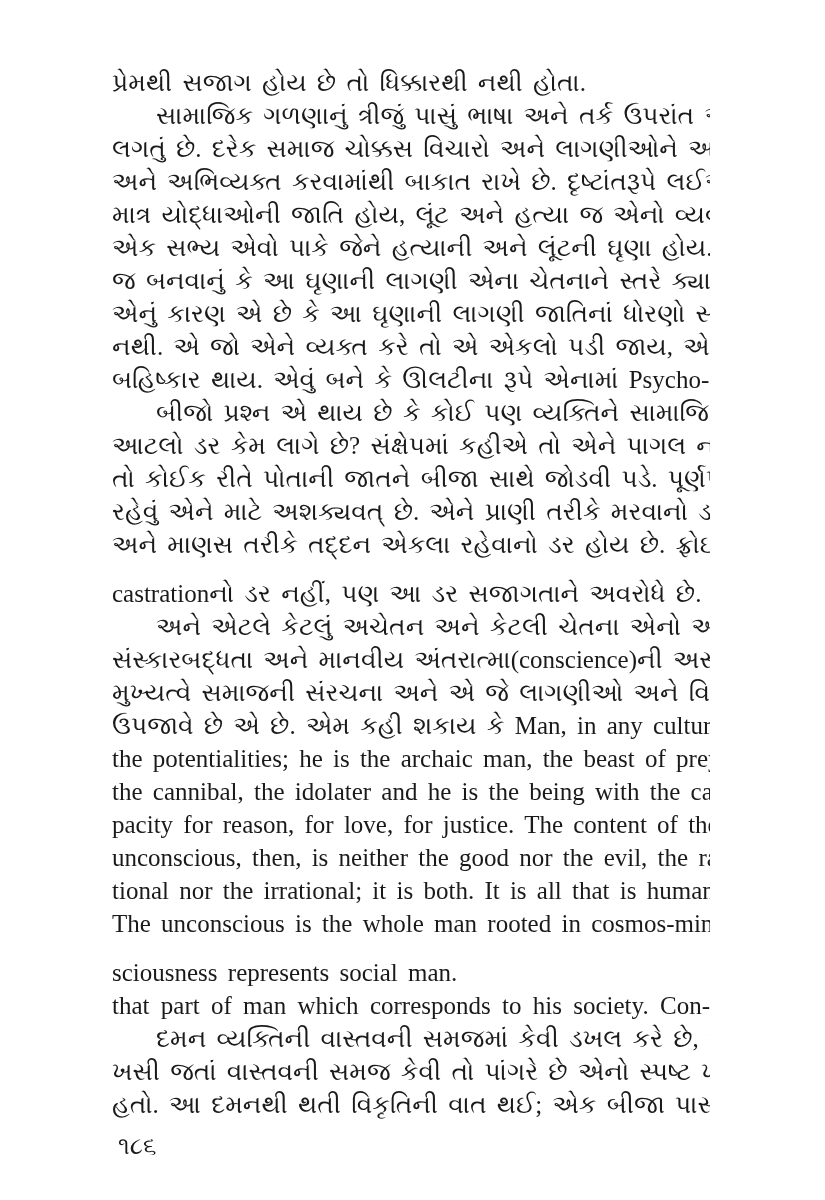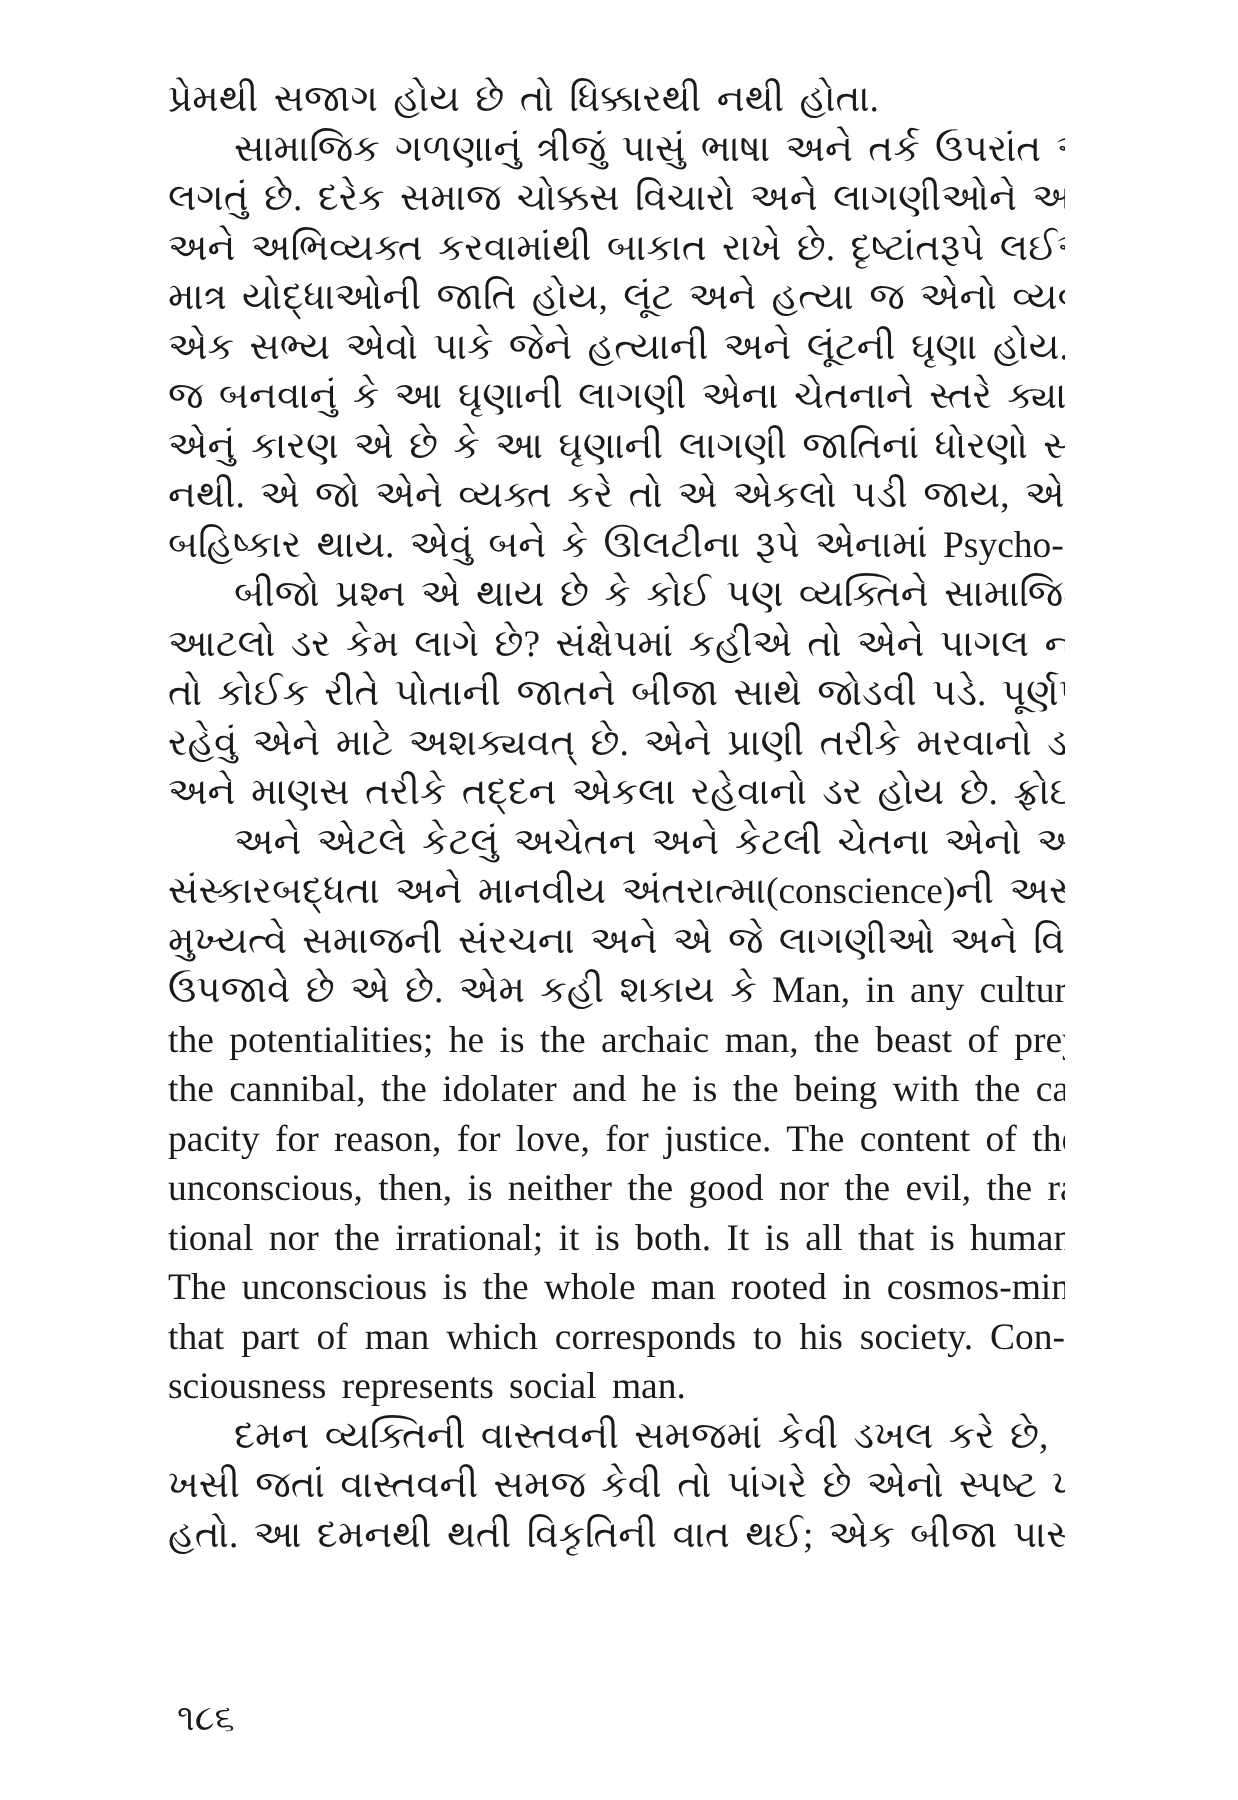--- a/index.html
+++ b/index.html
@@ -33,20 +33,21 @@
     word-spacing: 4px;
     text-align: justify;
     text-align-last: justify;
     overflow: hidden;
     white-space: nowrap;
   }
   
   .para-end {
     text-align: right;
     text-align-last: left;
+    margin-top: 16px;
   }
   
   .indent {
     padding-left: 44px;
   }
   .page-number {
     position: absolute;
     left: 118px;
     top: 1130px;
     font-size: 24px;
@@ -75,35 +76,36 @@
       <div class="line">નથી. એ જો એને વ્યક્ત કરે તો એ એકલો પડી જાય, એનો સામાજિક</div>
       <div class="line">બહિષ્કાર થાય. એવું બને કે ઊલટીના રૂપે એનામાં Psycho-somatic ચિહ્ન</div>
     </div>
 
     <div class="paragraph">
       <div class="line indent">બીજો પ્રશ્ન એ થાય છે કે કોઈ પણ વ્યક્તિને સામાજિક બહિષ્કારનો</div>
       <div class="line">આટલો ડર કેમ લાગે છે? સંક્ષેપમાં કહીએ તો એને પાગલ ન બનવું હોય</div>
       <div class="line">તો કોઈક રીતે પોતાની જાતને બીજા સાથે જોડવી પડે. પૂર્ણપણે અસંગ</div>
       <div class="line">રહેવું એને માટે અશક્યવત્ છે. એને પ્રાણી તરીકે મરવાનો ડર લાગે છે,</div>
       <div class="line">અને માણસ તરીકે તદ્દન એકલા રહેવાનો ડર હોય છે. ફ્રોઇડ માને છે એમ</div>
+      <div class="line para-end">castrationનો ડર નહીં, પણ આ ડર સજાગતાને અવરોધે છે.</div>
     </div>
 
     <div class="paragraph">
       <div class="line indent">અને એટલે કેટલું અચેતન અને કેટલી ચેતના એનો આધાર કૌટુંબિક</div>
       <div class="line">સંસ્કારબદ્ધતા અને માનવીય અંતરાત્મા(conscience)ની અસર ઉપરાંત</div>
       <div class="line">મુખ્યત્વે સમાજની સંરચના અને એ જે લાગણીઓ અને વિચારોની ભાતો</div>
       <div class="line">ઉપજાવે છે એ છે. એમ કહી શકાય કે Man, in any culture, has all</div>
       <div class="line">the potentialities; he is the archaic man, the beast of prey,</div>
       <div class="line">the cannibal, the idolater and he is the being with the ca-</div>
       <div class="line">pacity for reason, for love, for justice. The content of the</div>
       <div class="line">unconscious, then, is neither the good nor the evil, the ra-</div>
       <div class="line">tional nor the irrational; it is both. It is all that is human.</div>
       <div class="line">The unconscious is the whole man rooted in cosmos-minus</div>
+      <div class="line para-end">sciousness represents social man.</div>
       <div class="line">that part of man which corresponds to his society. Con-</div>
-      <div class="line para-end">sciousness represents social man.</div>
     </div>
 
     <div class="paragraph">
       <div class="line indent">દમન વ્યક્તિની વાસ્તવની સમજમાં કેવી ડખલ કરે છે, અને આ દમન</div>
       <div class="line">ખસી જતાં વાસ્તવની સમજ કેવી તો પાંગરે છે એનો સ્પષ્ટ ખ્યાલ ફ્રોઇડને</div>
       <div class="line">હતો. આ દમનથી થતી વિકૃતિની વાત થઈ; એક બીજા પાસાનો નિર્દેશ</div>
     </div>
 
   </div>
 

